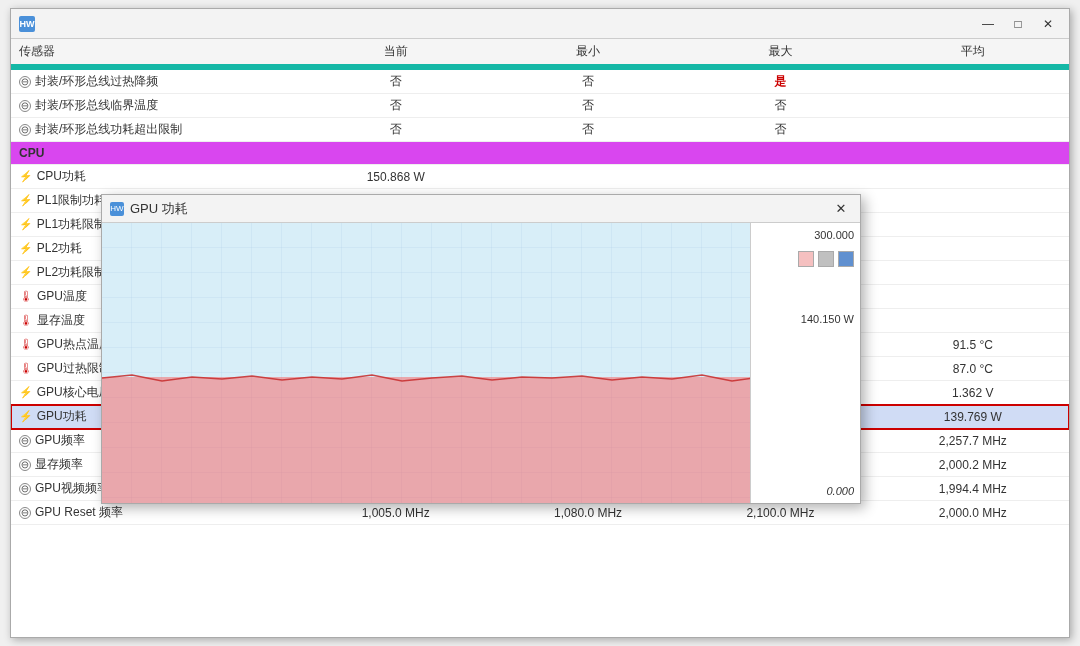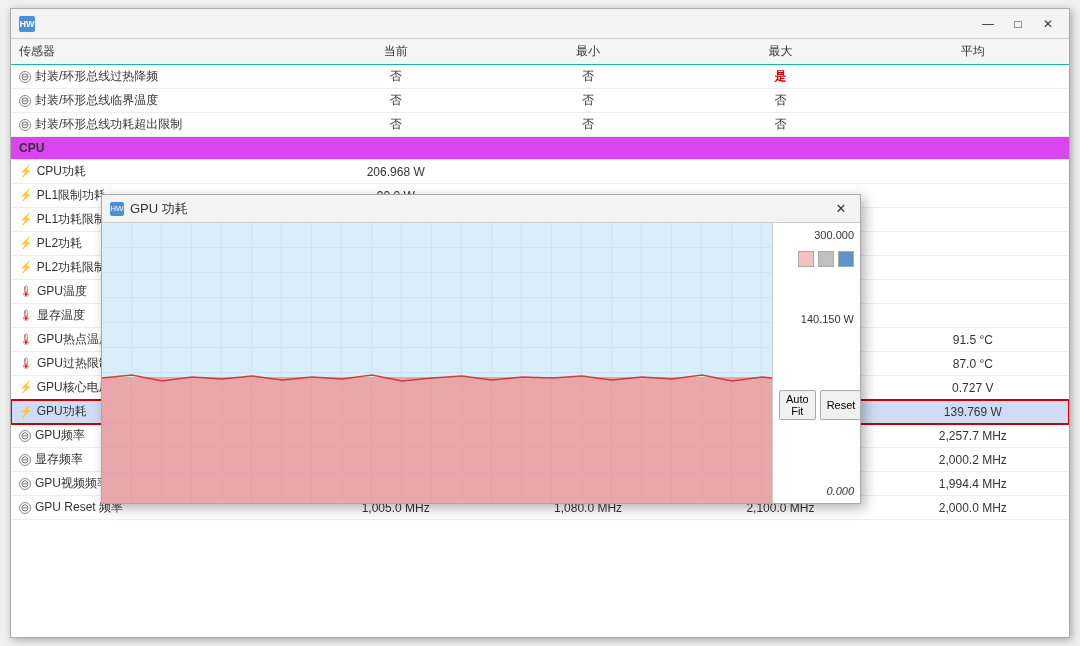--- a/index.html
+++ b/index.html
@@ -74,21 +74,21 @@
       overflow-y: auto;
       overflow-x: hidden;
       position: relative;
     }
     table {
       width: 100%;
       border-collapse: collapse;
     }
     thead th {
       background: #f5f5f5;
-      border-bottom: 1px solid #14b8a6;
+      border-bottom: 6px solid #14b8a6;
       padding: 4px 8px;
       text-align: center;
       font-weight: normal;
       color: #333;
       position: sticky;
       top: 0;
       z-index: 1;
     }
     thead th:first-child {
       text-align: left;
@@ -215,21 +215,21 @@
       display: flex;
       overflow: hidden;
     }
     .popup-chart-area {
       flex: 1;
       background: #e8f4ff;
       position: relative;
       overflow: hidden;
     }
     .popup-sidebar {
-      width: 88px;
+      width: 110px;
       flex-shrink: 0;
       padding: 6px;
       display: flex;
       flex-direction: column;
       gap: 6px;
       border-left: 1px solid #ccc;
     }
     .popup-sidebar-value {
       font-size: 11px;
       color: #333;
@@ -336,21 +336,21 @@
           <tr class="section-header">
             <td colspan="5">CPU</td>
           </tr>
           <tr>
             <td>
               <span class="sensor-name">
                 <span class="icon-lightning">⚡</span>
                 <span>CPU功耗</span>
               </span>
             </td>
-            <td>206.968 W</td>
+            <td>150.868 W</td>
             <td></td>
             <td></td>
             <td></td>
           </tr>
           <tr>
             <td>
               <span class="sensor-name">
                 <span class="icon-lightning">⚡</span>
                 <span>PL1限制功耗</span>
               </span>
@@ -447,21 +447,21 @@
           <tr>
             <td>
               <span class="sensor-name">
                 <span class="icon-lightning">⚡</span>
                 <span>GPU核心电压</span>
               </span>
             </td>
             <td>0.885 V</td>
             <td>0.870 V</td>
             <td>0.915 V</td>
-            <td>0.727 V</td>
+            <td>1.362 V</td>
           </tr>
           <tr class="gpu-power-row" style="outline: rgb(204, 0, 0) solid 2px; outline-offset: -1px;">
             <td>
               <span class="sensor-name">
                 <span class="icon-lightning">⚡</span>
                 <span>GPU功耗</span>
               </span>
             </td>
             <td class="val-cell">140.150 W</td>
             <td class="val-cell">139.115 W</td>
@@ -549,24 +549,18 @@
           </svg>
         </div>
         <div class="popup-sidebar">
           <div class="popup-sidebar-value">300.000</div>
           <div class="popup-sidebar-colorboxes">
             <div class="color-box" style="background:#f5c0c0;"></div>
             <div class="color-box" style="background:#c0c0c0;"></div>
             <div class="color-box" style="background:#6090d0;"></div>
           </div>
           <div class="popup-sidebar-value" style="margin-top: 40px;">140.150 W</div>
-          <div class="popup-sidebar-buttons">
-            <div class="popup-btn-row">
-              <button class="popup-btn">Auto Fit</button>
-              <button class="popup-btn">Reset</button>
-            </div>
-          </div>
           <div class="popup-sidebar-bottom-value" style="margin-top: auto; font-style: italic;">0.000</div>
         </div>
       </div>
     </div>
   </div>
 </div>
 
 </body></html>

